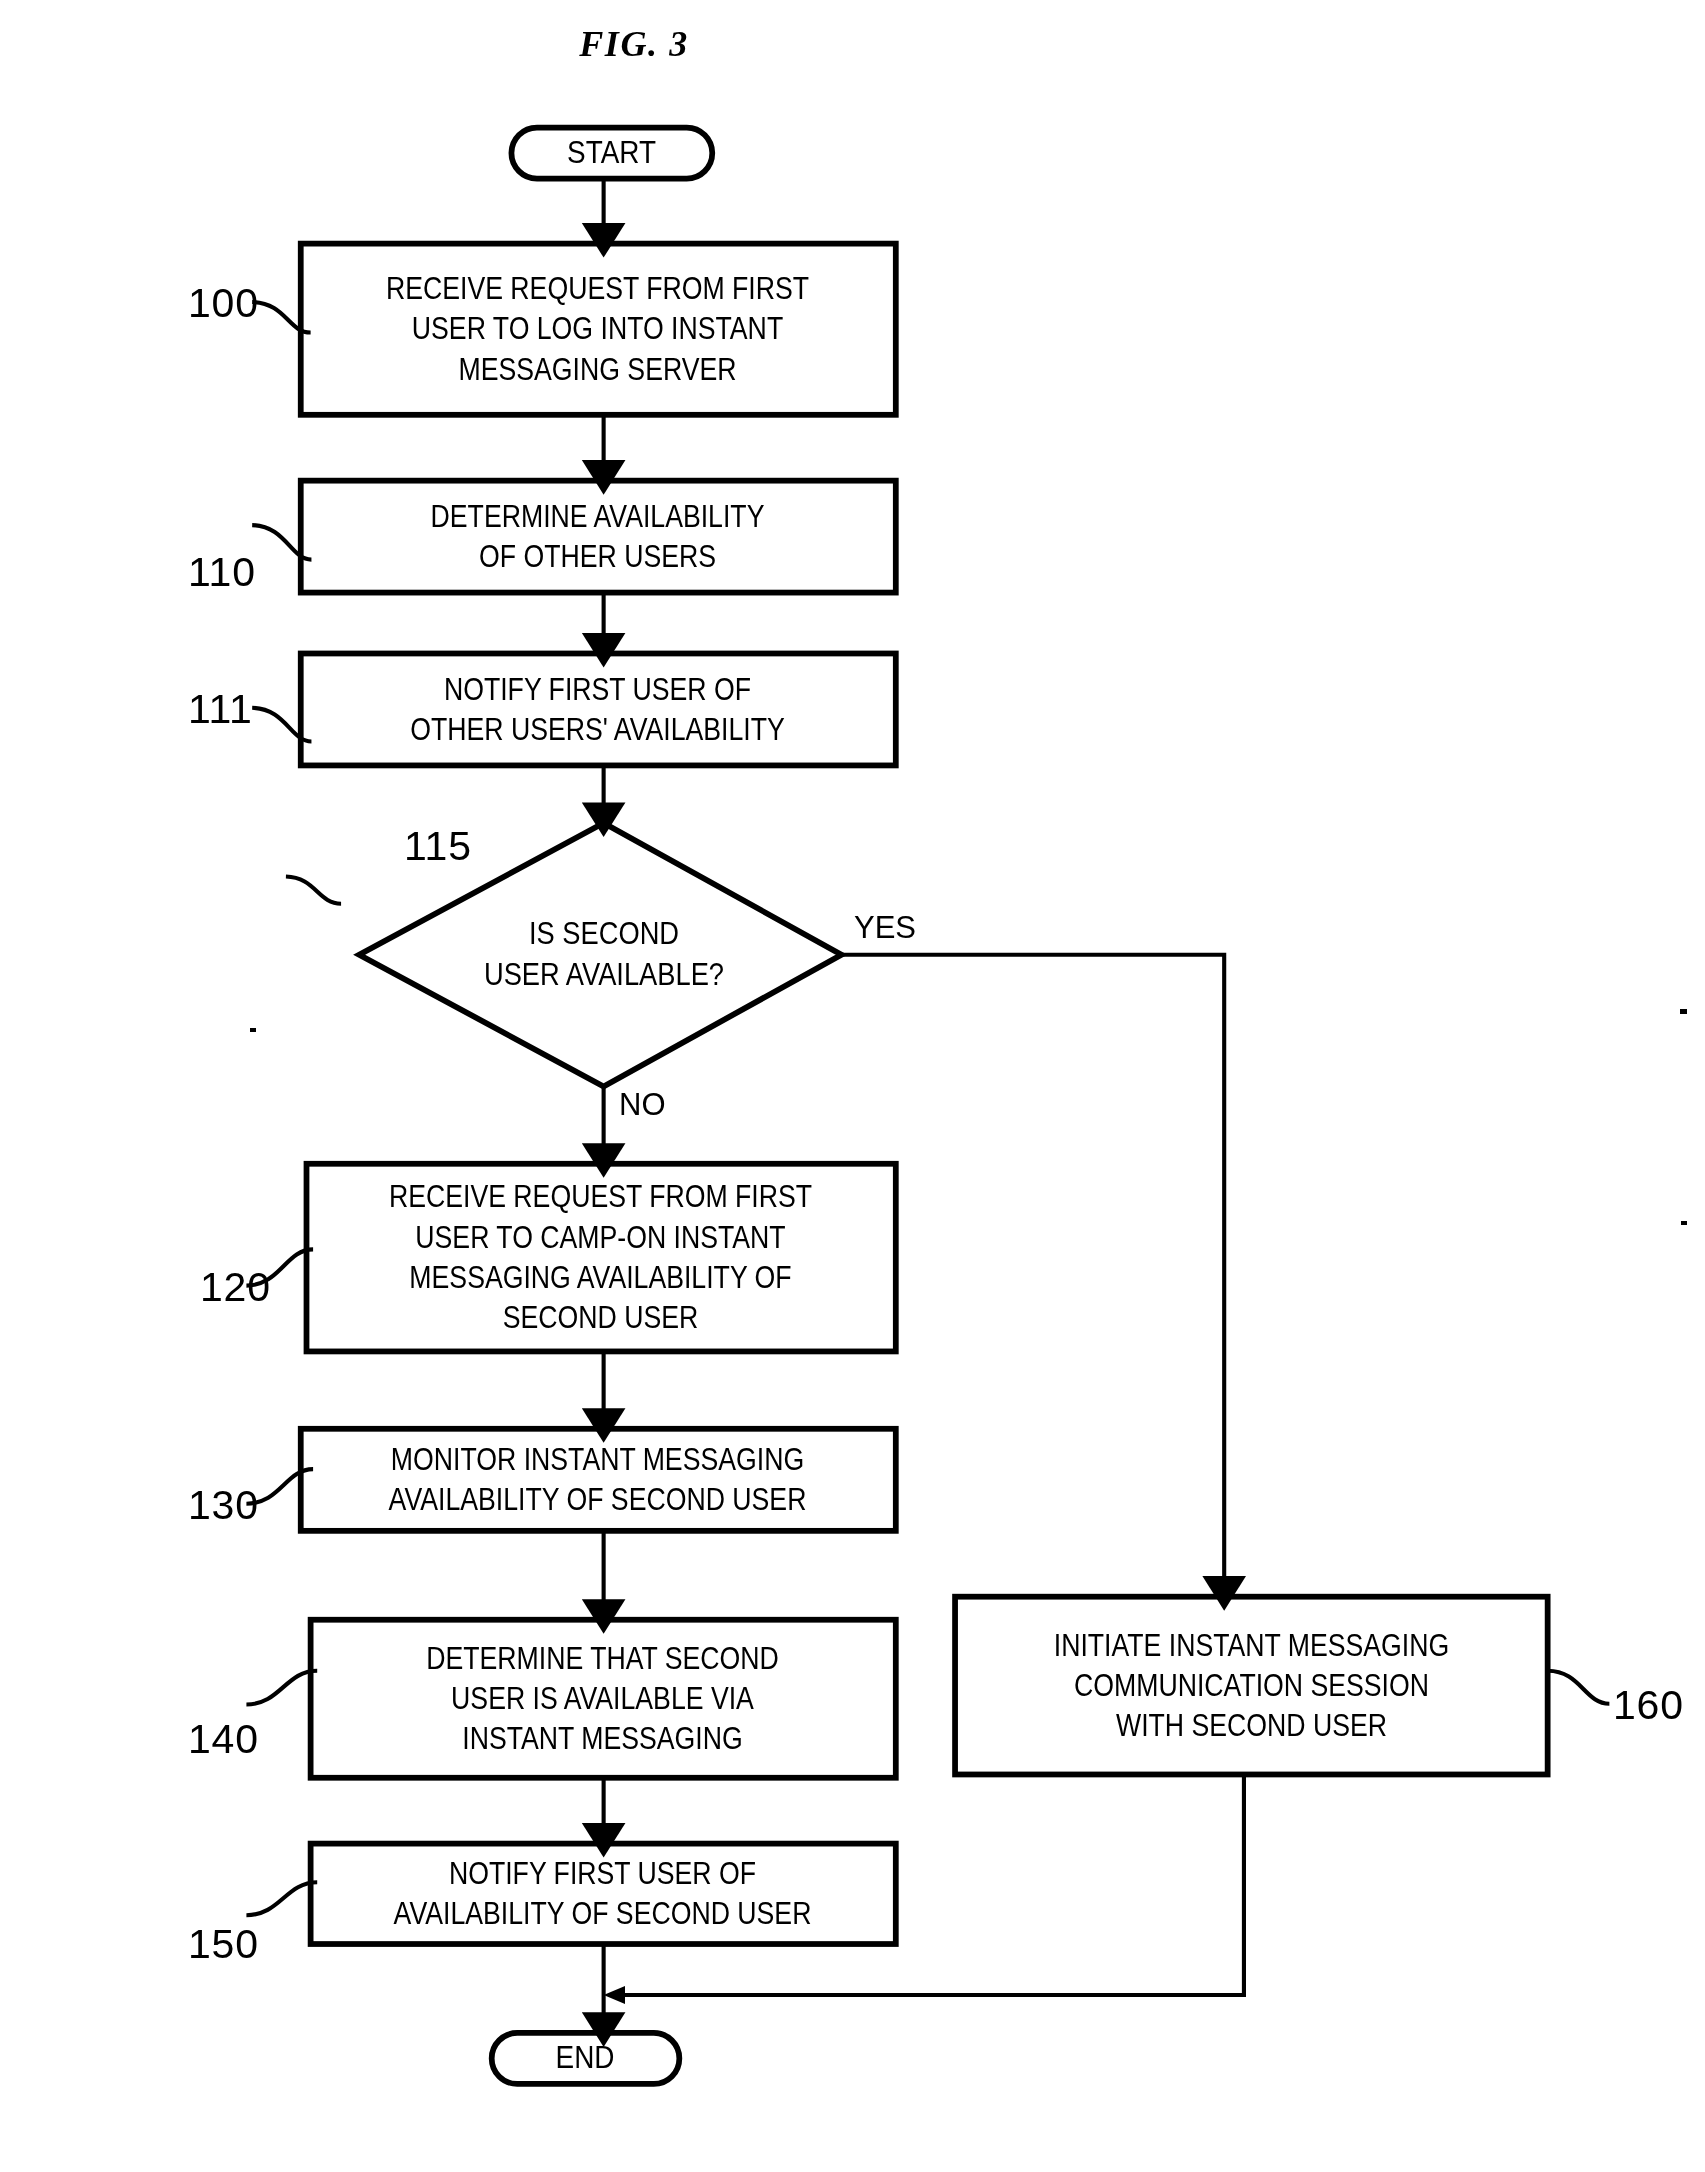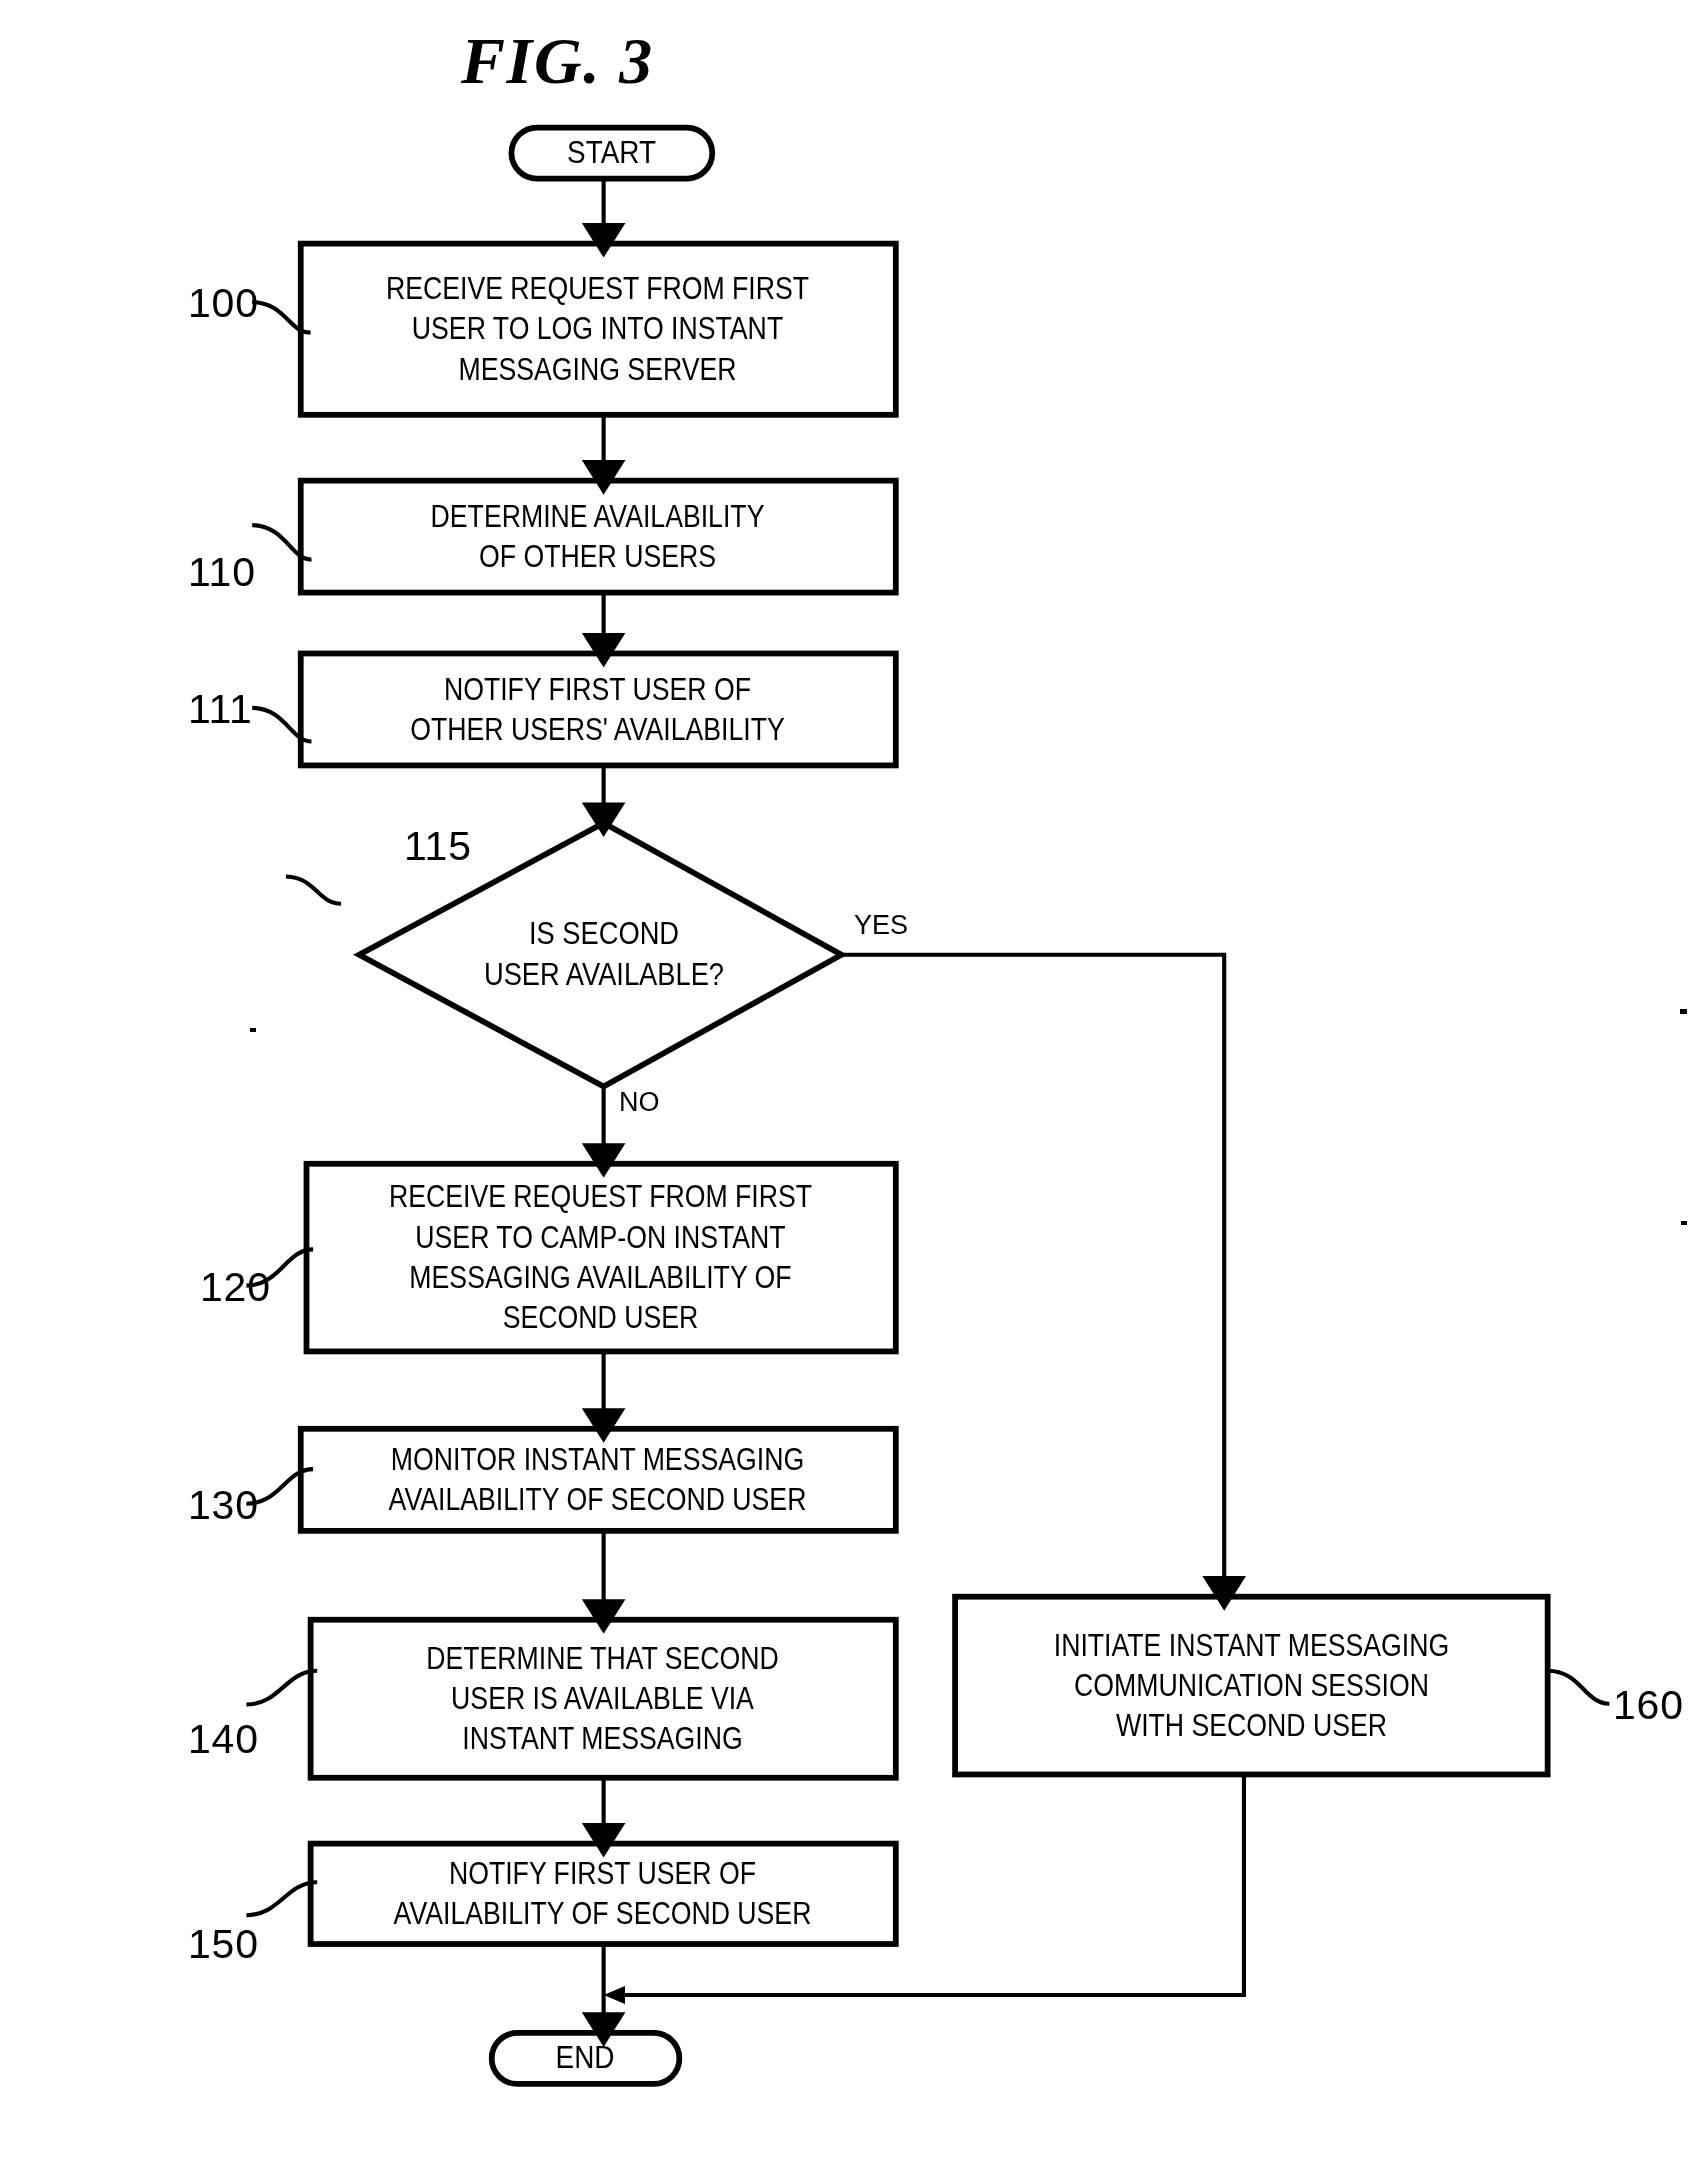--- a/index.html
+++ b/index.html
@@ -14,24 +14,25 @@
     height: 2172px;
     background: #ffffff;
     overflow: hidden;
     font-family: "Liberation Sans", sans-serif;
   }
   #fig-title {
     position: absolute;
     left: 461px;
     top: 23px;
     width: 346px;
+    text-align: center;
     font-family: "Liberation Serif", serif;
     font-style: italic;
     font-weight: 700;
-    font-size: 66px;
+    font-size: 36px;
     letter-spacing: 1.6px;
     color: #000;
     white-space: nowrap;
   }
   svg#diagram {
     position: absolute;
     left: 0;
     top: 0;
     width: 1706px;
     height: 2172px;
@@ -62,21 +63,21 @@
     font-size: 41px;
     font-weight: 400;
     letter-spacing: 0.8px;
     white-space: nowrap;
     pointer-events: none;
   }
   .edge-label {
     position: absolute;
     color: #000;
     font-family: "Liberation Sans", sans-serif;
-    font-size: 27px;
+    font-size: 31px;
     font-weight: 400;
     white-space: nowrap;
     pointer-events: none;
   }
   .speck { position: absolute; background: #000; }
 </style>
 </head>
 <body>
 
 <div id="page">

